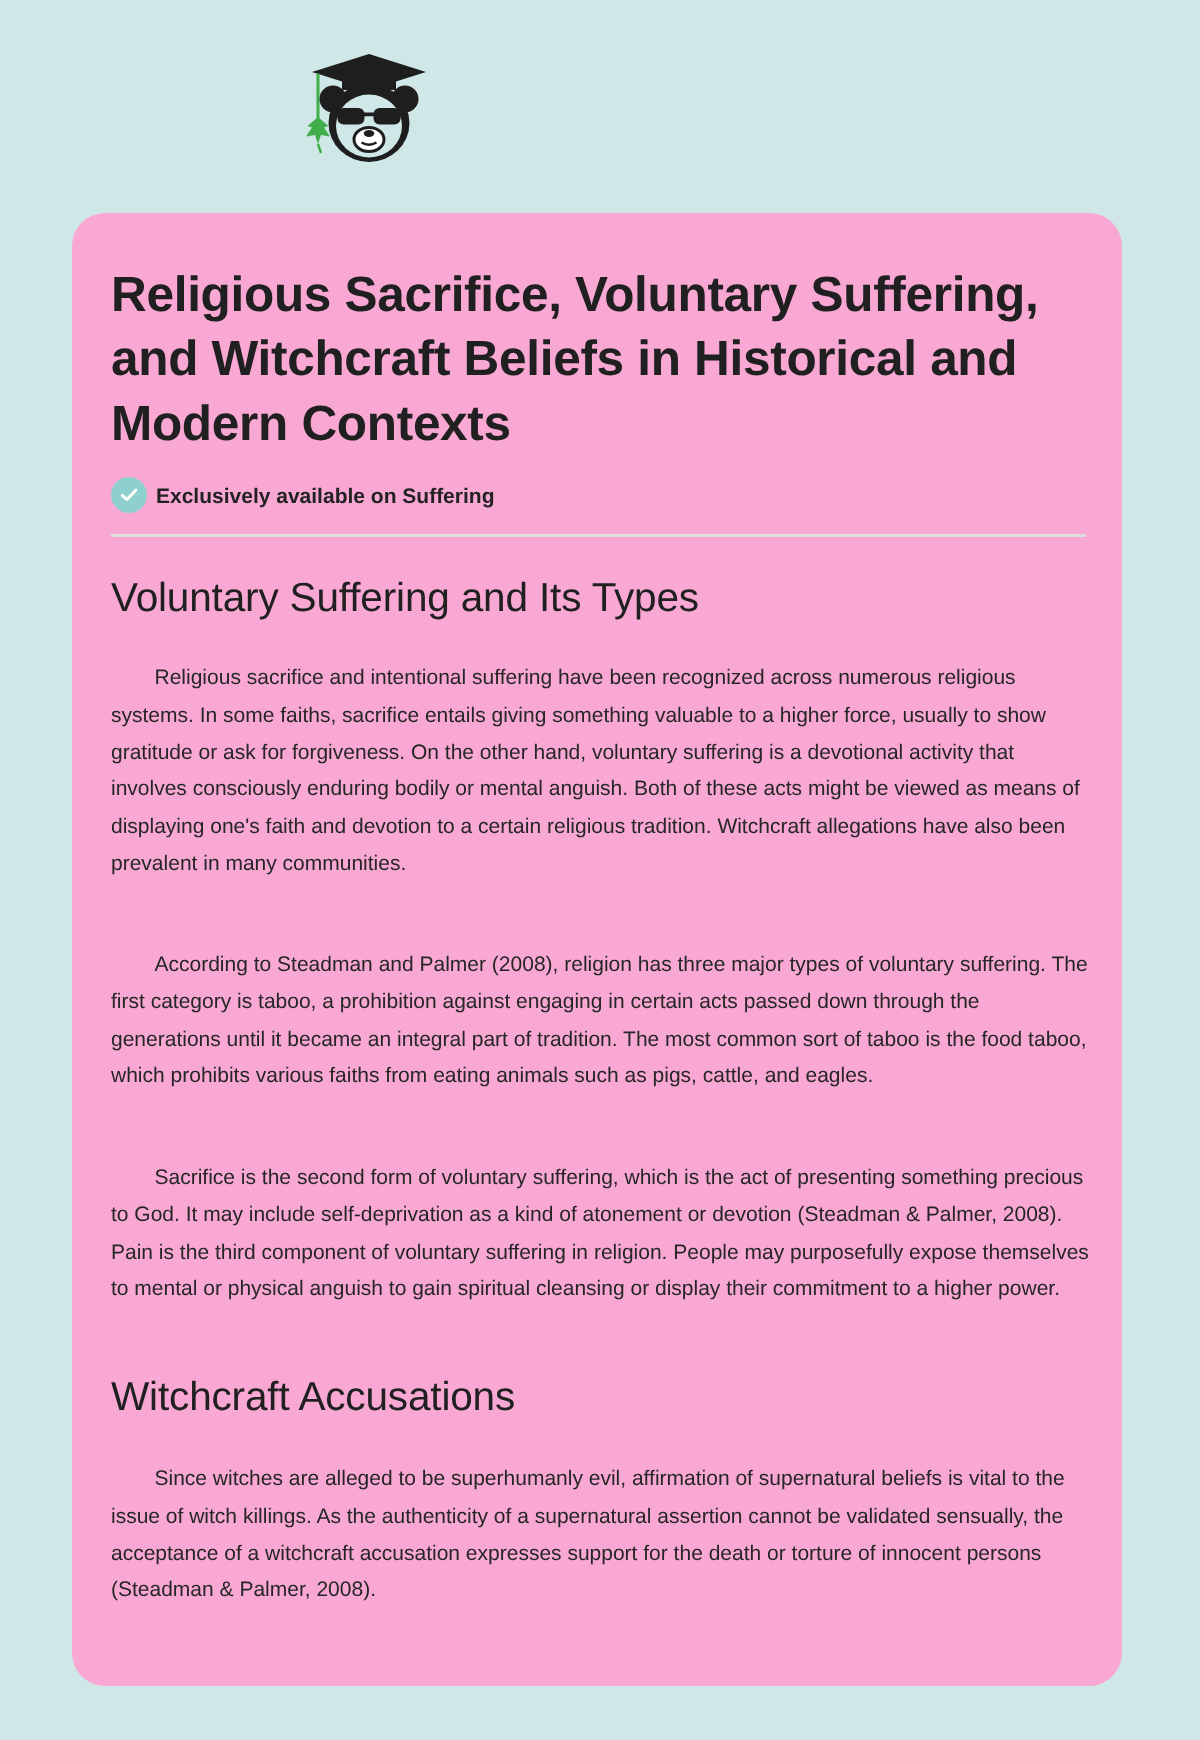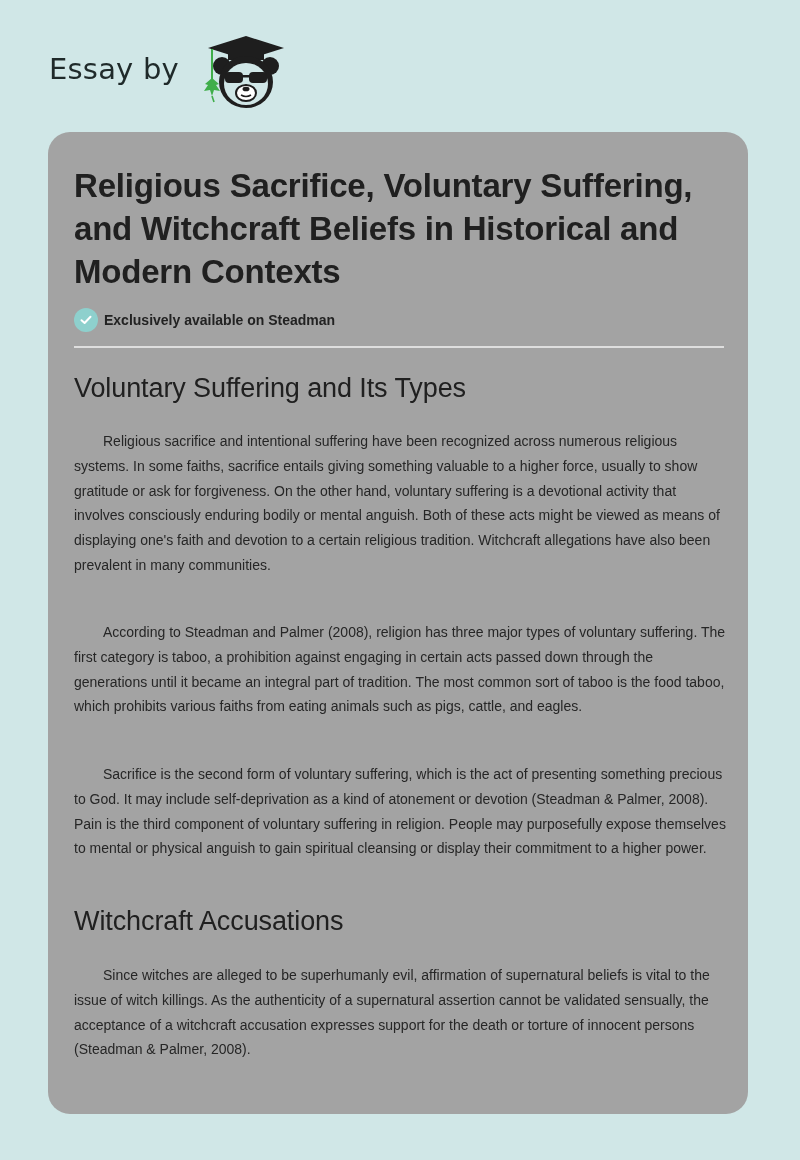--- a/index.html
+++ b/index.html
@@ -55,24 +55,24 @@
     font-family: "DejaVu Sans", sans-serif;
     font-weight: bold;
     vertical-align: top;
     position: relative;
     top: -2px;
     margin-left: 1px;
   }
   .card {
     position: absolute;
     left: 48px;
-    top: 132px;
+    top: 142px;
     width: 700px;
     height: 982px;
-    background: #a3a3a3;
+    background: #f9a8d4;
     border-radius: 22px;
   }
   .card-inner {
     position: absolute;
     left: 26px;
     top: 0;
     width: 650px;
   }
   .title {
     margin: 0;
@@ -135,21 +135,20 @@
     font-size: 14px;
     line-height: 24.8px;
     color: #262626;
     text-indent: 29px;
   }
 </style>
 </head>
 <body>
 
 <div class="header">
-  <div class="essay-by">Essay by</div>
   <div class="logo-icon">
     <svg width="92" height="76" viewBox="0 0 92 76" xmlns="http://www.w3.org/2000/svg">
 
       <polygon points="8,14 46,2 84,14 46,26" fill="#1e1e1e"></polygon>
       <rect x="28" y="16" width="36" height="10" fill="#1e1e1e"></rect>
 
       <line x1="12" y1="15" x2="12" y2="48" stroke="#3fae4a" stroke-width="2"></line>
 
       <circle cx="22" cy="32" r="9" fill="#1e1e1e"></circle>
       <circle cx="70" cy="32" r="9" fill="#1e1e1e"></circle>
@@ -174,21 +173,21 @@
 <div class="card">
   <div class="card-inner">
     <h1 class="title">Religious Sacrifice, Voluntary Suffering, and Witchcraft Beliefs in Historical and Modern Contexts</h1>
 
     <div class="exclusive">
       <span class="check-icon">
         <svg width="12" height="10" viewBox="0 0 12 10" xmlns="http://www.w3.org/2000/svg">
           <path d="M1.5 5.2 L4.6 8 L10.5 1.8" stroke="#ffffff" stroke-width="2" fill="none" stroke-linecap="round" stroke-linejoin="round"></path>
         </svg>
       </span>
-      <span class="exclusive-text">Exclusively available on Steadman</span>
+      <span class="exclusive-text">Exclusively available on Suffering</span>
     </div>
 
     <div class="divider"></div>
 
     <h2 class="h2" style="top:239px;">Voluntary Suffering and Its Types</h2>
 
     <p class="para" style="top:297px;">Religious sacrifice and intentional suffering have been recognized across numerous religious systems. In some faiths, sacrifice entails giving something valuable to a higher force, usually to show gratitude or ask for forgiveness. On the other hand, voluntary suffering is a devotional activity that involves consciously enduring bodily or mental anguish. Both of these acts might be viewed as means of displaying one's faith and devotion to a certain religious tradition. Witchcraft allegations have also been prevalent in many communities.</p>
     <p class="para" style="top:488px;">According to Steadman and Palmer (2008), religion has three major types of voluntary suffering. The first category is taboo, a prohibition against engaging in certain acts passed down through the generations until it became an integral part of tradition. The most common sort of taboo is the food taboo, which prohibits various faiths from eating animals such as pigs, cattle, and eagles.</p>
     <p class="para" style="top:630px;">Sacrifice is the second form of voluntary suffering, which is the act of presenting something precious to God. It may include self-deprivation as a kind of atonement or devotion (Steadman &amp; Palmer, 2008). Pain is the third component of voluntary suffering in religion. People may purposefully expose themselves to mental or physical anguish to gain spiritual cleansing or display their commitment to a higher power.</p>
 

